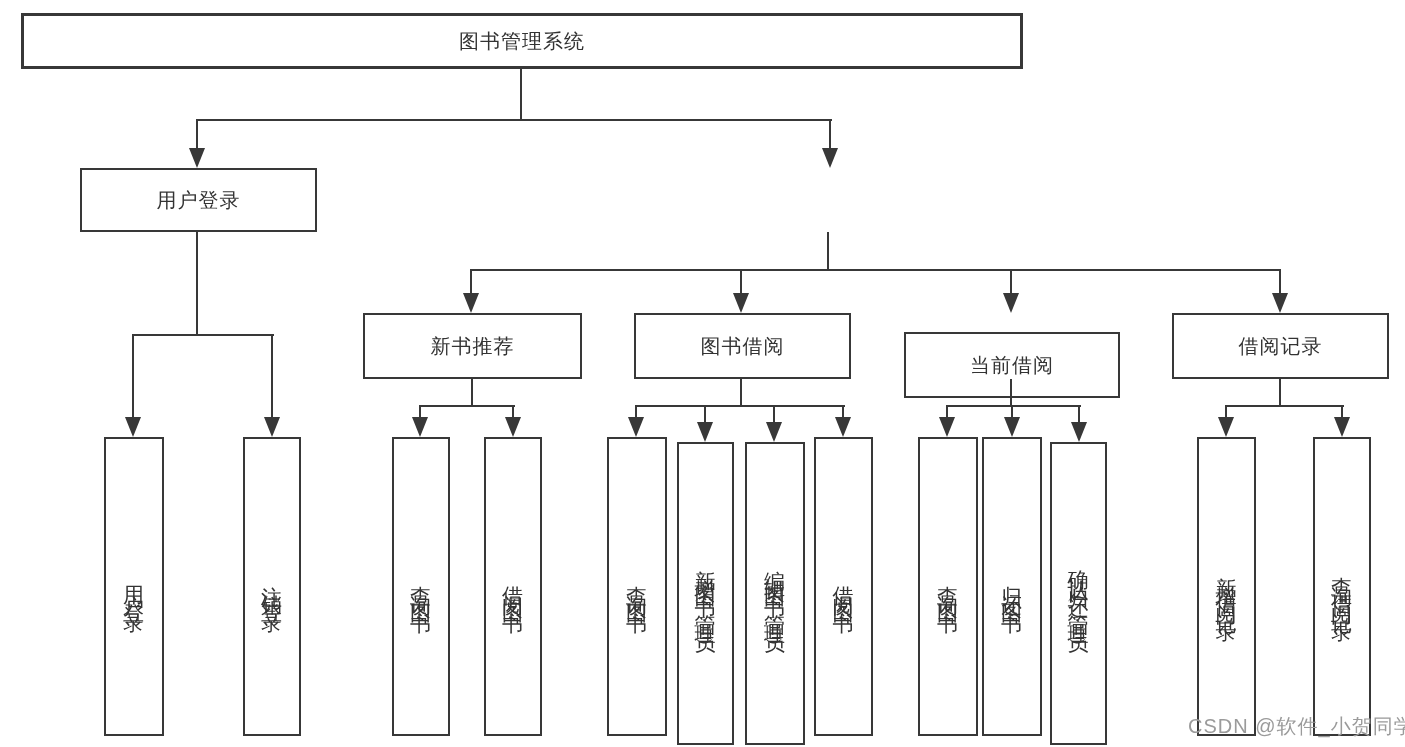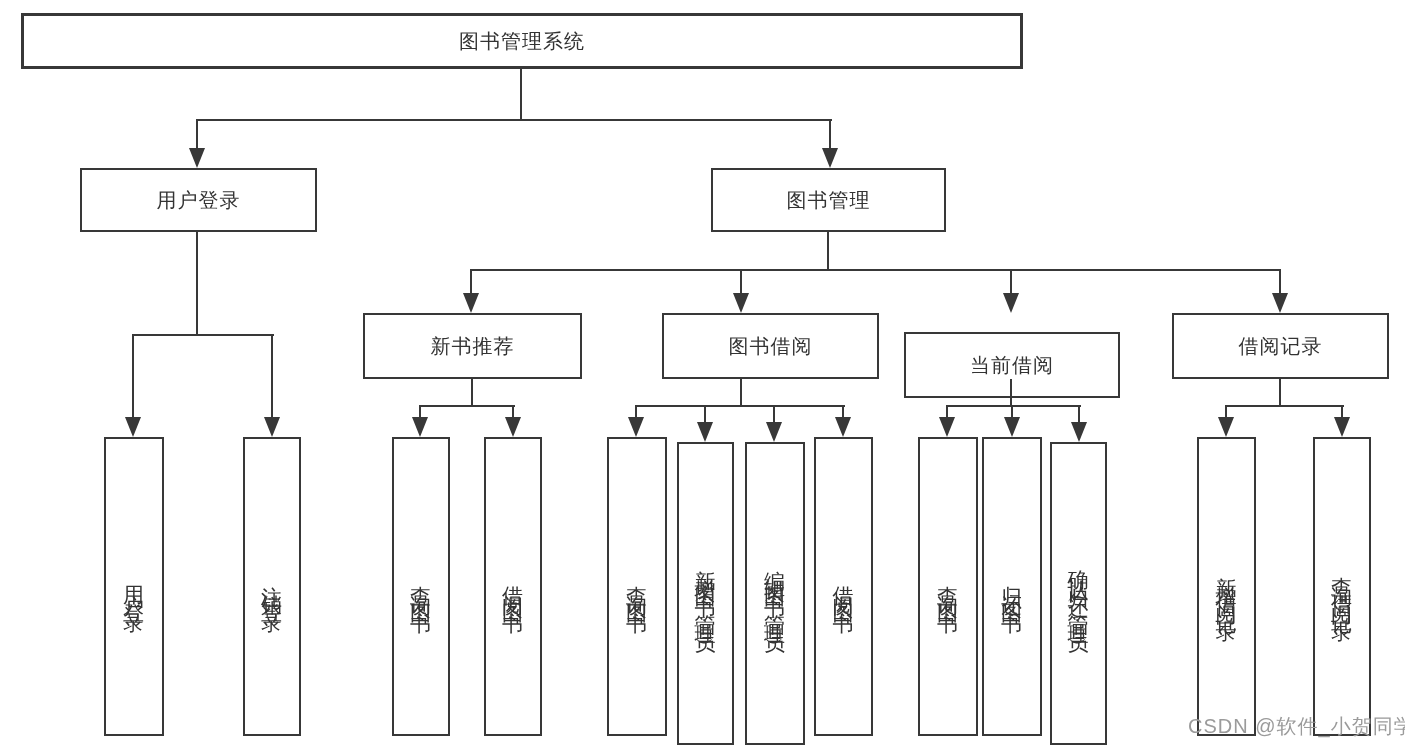--- a/index.html
+++ b/index.html
@@ -63,42 +63,41 @@
   <div class="box root-box" style="left:21px; top:13px; width:1002px; height:56px;">图书管理系统</div>
 
   <div class="line" style="left:520px; top:69px; width:2px; height:51px;"></div>
   <div class="line" style="left:196px; top:119px; width:636px; height:2px;"></div>
   <div class="line" style="left:196px; top:119px; width:2px; height:31px;"></div>
   <div class="arrow" style="left:189px; top:148px;"></div>
   <div class="line" style="left:829px; top:119px; width:2px; height:31px;"></div>
   <div class="arrow" style="left:822px; top:148px;"></div>
 
   <div class="box" style="left:80px; top:168px; width:237px; height:64px;">用户登录</div>
-  <div class="box" style="left:711px; top:168px; width:235px; height:64px;">图书管理</div>
 
   <div class="line" style="left:196px; top:232px; width:2px; height:104px;"></div>
   <div class="line" style="left:132px; top:334px; width:142px; height:2px;"></div>
   <div class="line" style="left:132px; top:334px; width:2px; height:85px;"></div>
   <div class="arrow" style="left:125px; top:417px;"></div>
   <div class="line" style="left:271px; top:334px; width:2px; height:85px;"></div>
   <div class="arrow" style="left:264px; top:417px;"></div>
 
   <div class="line" style="left:827px; top:232px; width:2px; height:38px;"></div>
   <div class="line" style="left:470px; top:269px; width:811px; height:2px;"></div>
   <div class="line" style="left:470px; top:269px; width:2px; height:26px;"></div>
   <div class="arrow" style="left:463px; top:293px;"></div>
   <div class="line" style="left:740px; top:269px; width:2px; height:26px;"></div>
   <div class="arrow" style="left:733px; top:293px;"></div>
   <div class="line" style="left:1010px; top:269px; width:2px; height:26px;"></div>
   <div class="arrow" style="left:1003px; top:293px;"></div>
   <div class="line" style="left:1279px; top:269px; width:2px; height:26px;"></div>
   <div class="arrow" style="left:1272px; top:293px;"></div>
 
   <div class="box" style="left:363px; top:313px; width:219px; height:66px;">新书推荐</div>
-  <div class="box" style="left:634px; top:313px; width:217px; height:66px;margin-left:28px;">图书借阅</div>
+  <div class="box" style="left:634px; top:313px; width:217px; height:66px;">图书借阅</div>
   <div class="box" style="left:904px; top:332px; width:216px; height:66px;">当前借阅</div>
   <div class="box" style="left:1172px; top:313px; width:217px; height:66px;">借阅记录</div>
 
   <div class="line" style="left:471px; top:379px; width:2px; height:28px;"></div>
   <div class="line" style="left:420px; top:405px; width:95px; height:2px;"></div>
   <div class="line" style="left:419px; top:405px; width:2px; height:14px;"></div>
   <div class="arrow" style="left:412px; top:417px;"></div>
   <div class="line" style="left:512px; top:405px; width:2px; height:14px;"></div>
   <div class="arrow" style="left:505px; top:417px;"></div>
 

